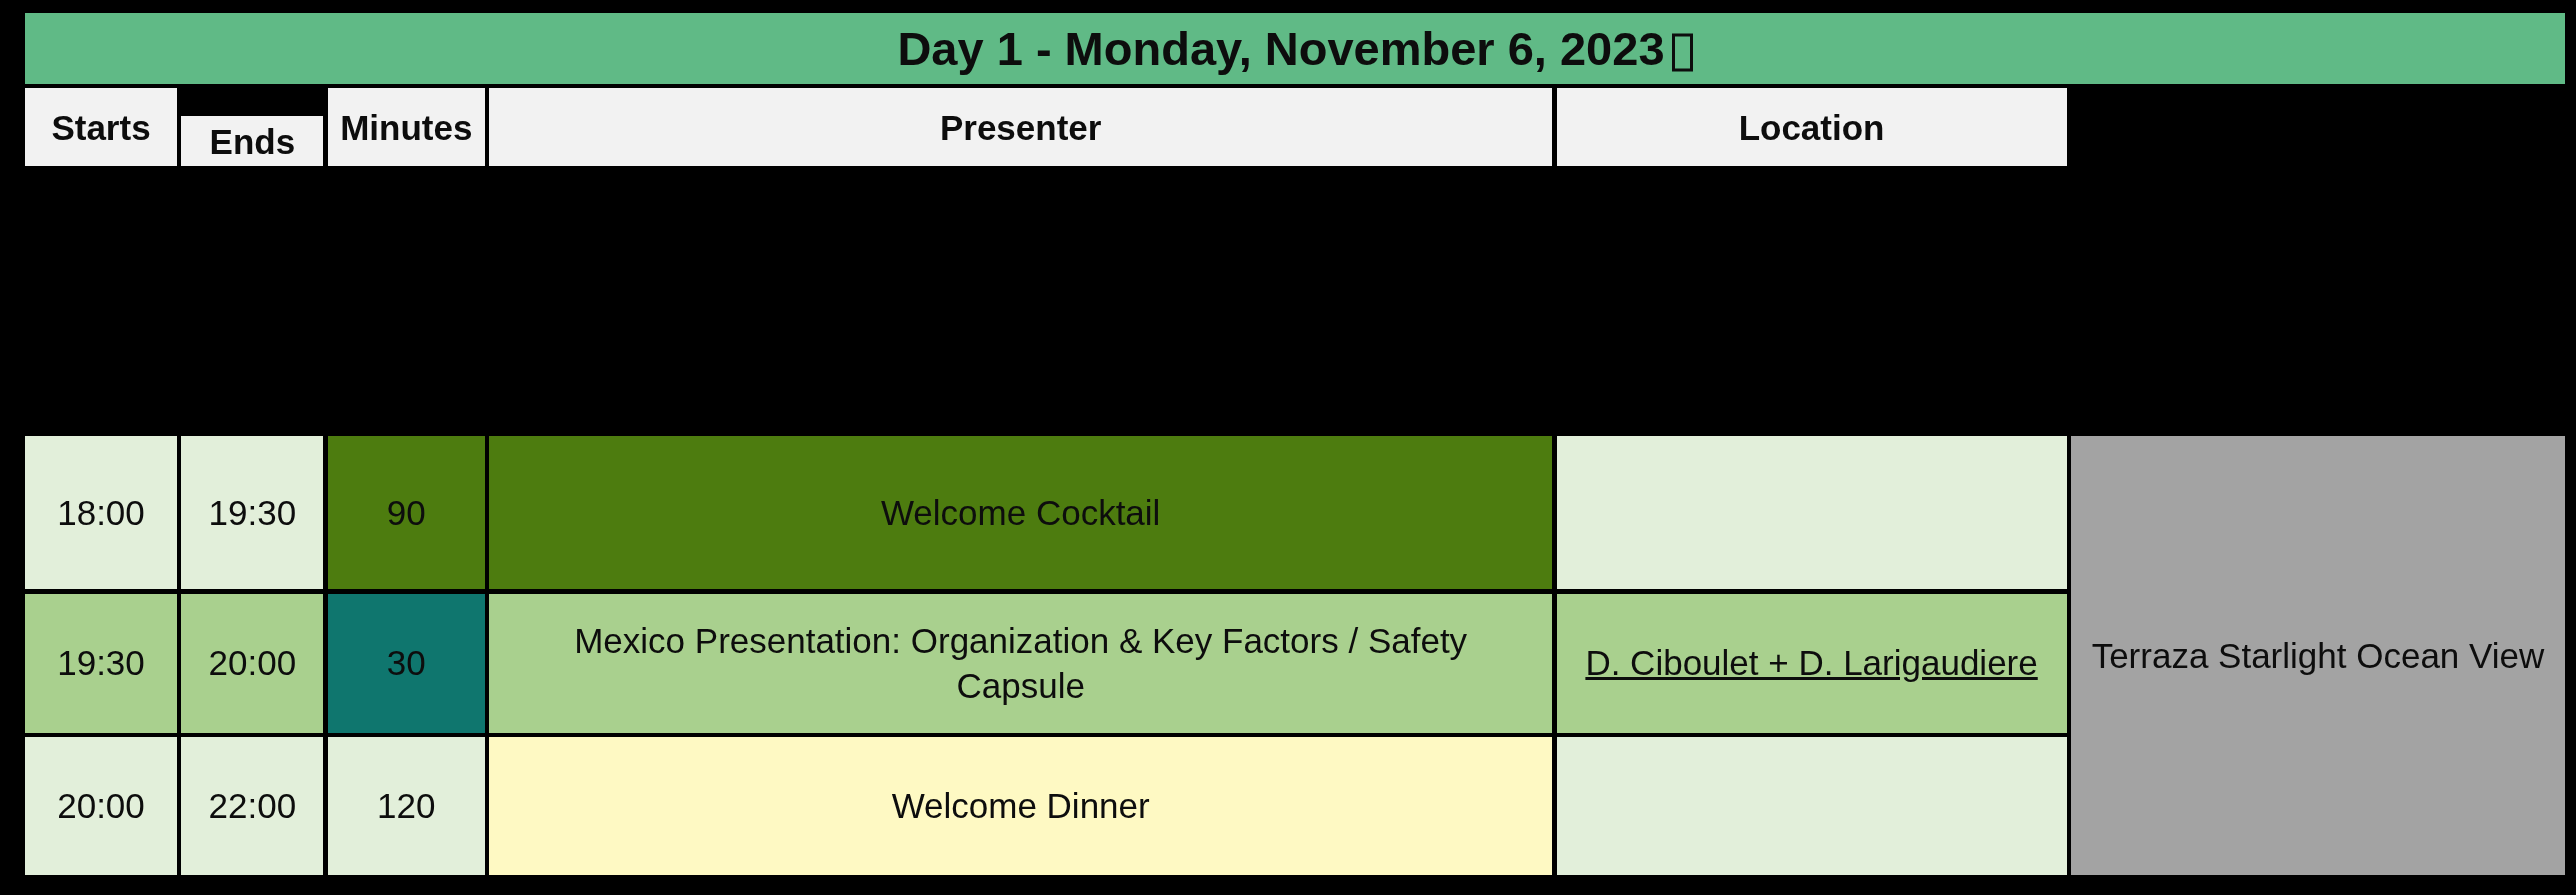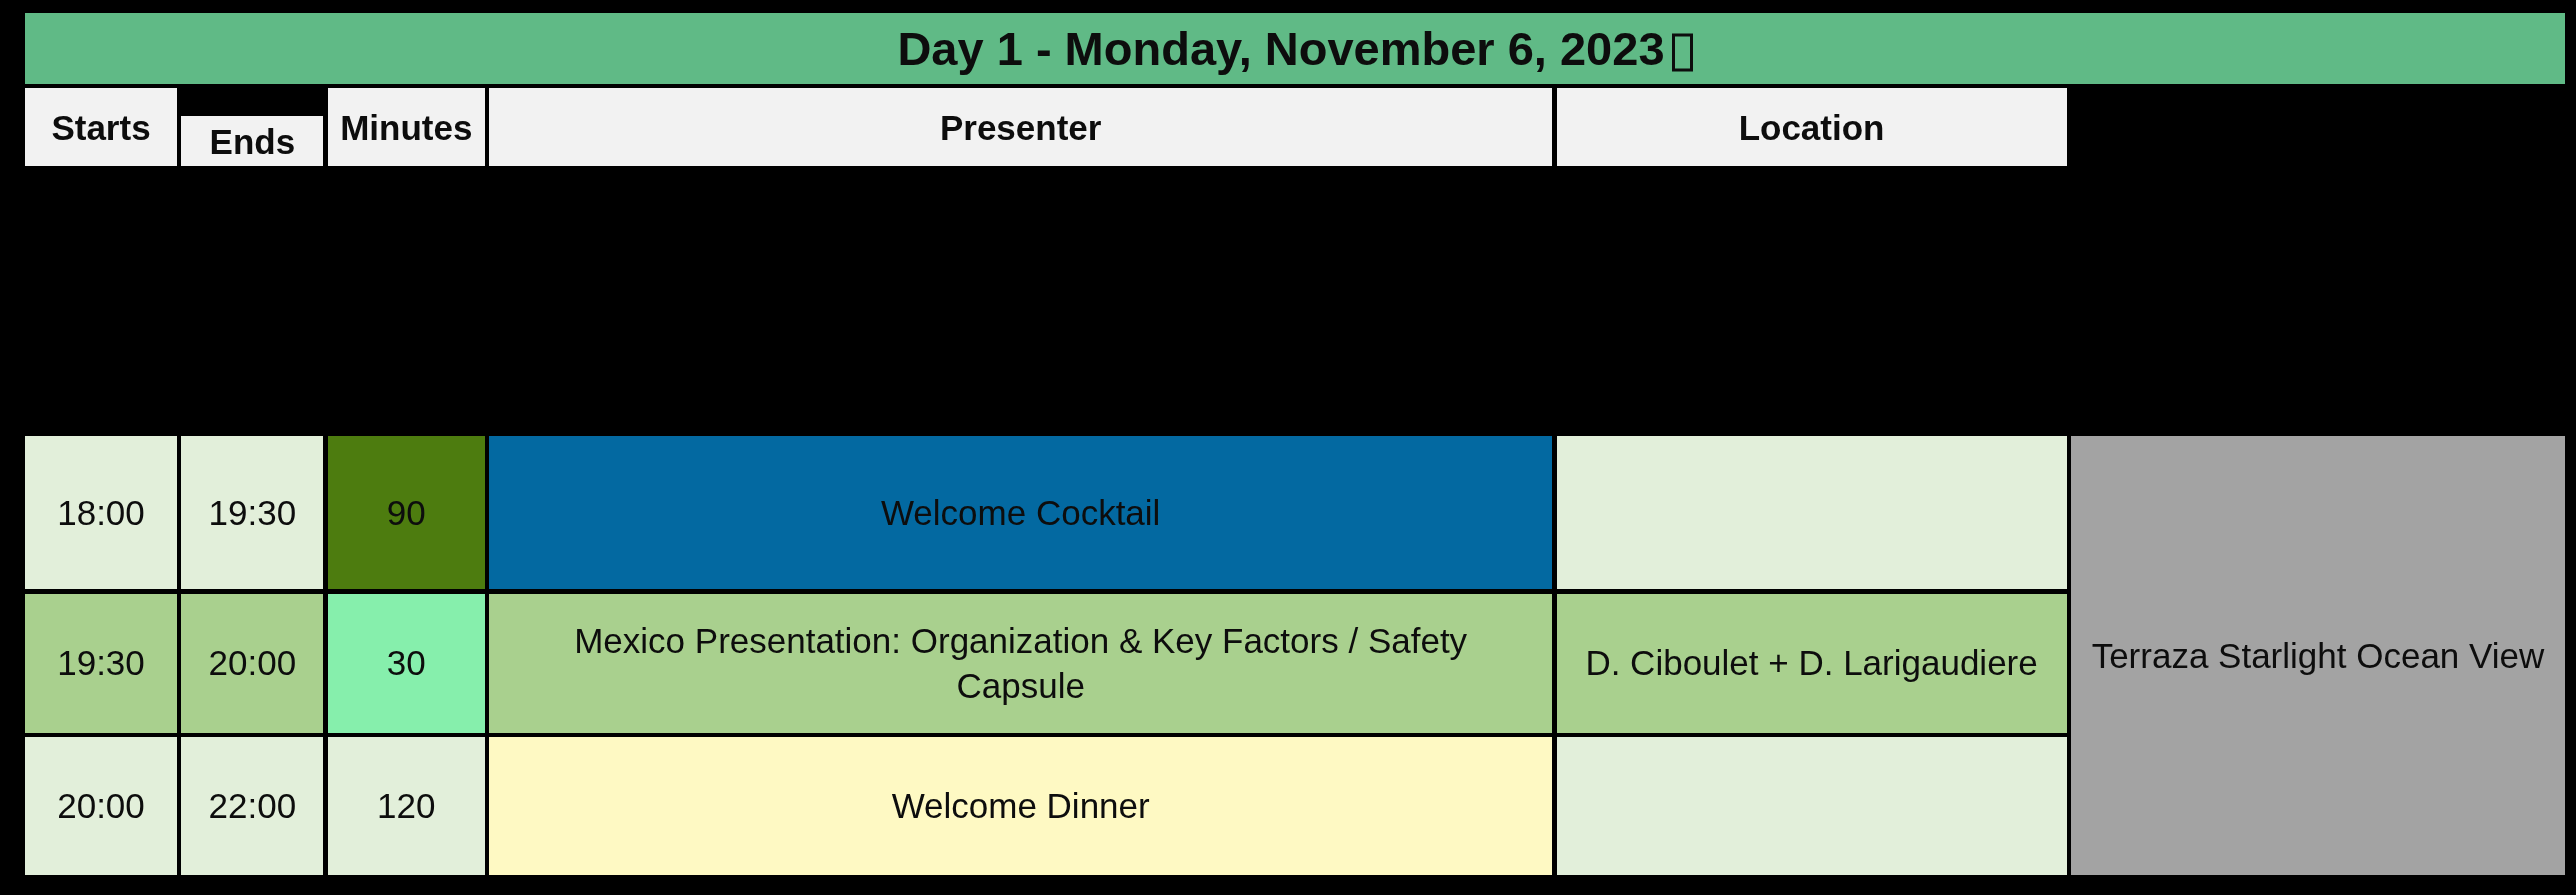--- a/index.html
+++ b/index.html
@@ -47,20 +47,21 @@
   }
   .spacer-row {
     grid-column: 1 / -1;
     background: #000000;
   }
   .activity-cell {
     padding: 0 26px;
   }
   .presenter-cell {
     padding: 0 7px;
+    text-decoration: underline;
   }
   .location-cell {
     grid-column: 6;
     grid-row: 4 / span 3;
     padding: 0 5.2px;
   }
   .tofu {
     display: inline-block;
     width: 21px;
     height: 38px;
@@ -85,28 +86,28 @@
     <div class="cell header-cell" style="background:#F2F2F2;margin-top:28px;">Ends</div>
     <div class="cell header-cell" style="background:#F2F2F2;">Minutes</div>
     <div class="cell header-cell" style="background:#F2F2F2;">Presenter</div>
     <div class="cell header-cell" style="background:#F2F2F2;">Location</div>
 
     <div class="spacer-row"></div>
 
     <div class="cell" style="background:#E2EFDA;">18:00</div>
     <div class="cell" style="background:#E2EFDA;">19:30</div>
     <div class="cell" style="background:#4d7c0f;">90</div>
-    <div class="cell activity-cell" style="background:#0369a1;">Welcome Cocktail</div>
+    <div class="cell activity-cell" style="background:#4d7c0f;">Welcome Cocktail</div>
     <div class="cell presenter-cell" style="background:#E2EFDA;"></div>
 
     <div class="cell location-cell" style="background:#a3a3a3;">Terraza Starlight Ocean View</div>
 
     <div class="cell" style="background:#A9D08E;">19:30</div>
     <div class="cell" style="background:#A9D08E;">20:00</div>
-    <div class="cell" style="background:#86efac;">30</div>
+    <div class="cell" style="background:#0f766e;">30</div>
     <div class="cell activity-cell" style="background:#A9D08E;">Mexico Presentation: Organization &amp; Key Factors / Safety Capsule</div>
     <div class="cell presenter-cell" style="background:#A9D08E;">D. Ciboulet + D. Larigaudiere</div>
 
     <div class="cell" style="background:#E2EFDA;">20:00</div>
     <div class="cell" style="background:#E2EFDA;">22:00</div>
     <div class="cell" style="background:#E2EFDA;">120</div>
     <div class="cell activity-cell" style="background:#fef9c3;">Welcome Dinner</div>
     <div class="cell presenter-cell" style="background:#E2EFDA;"></div>
 
   </div>

